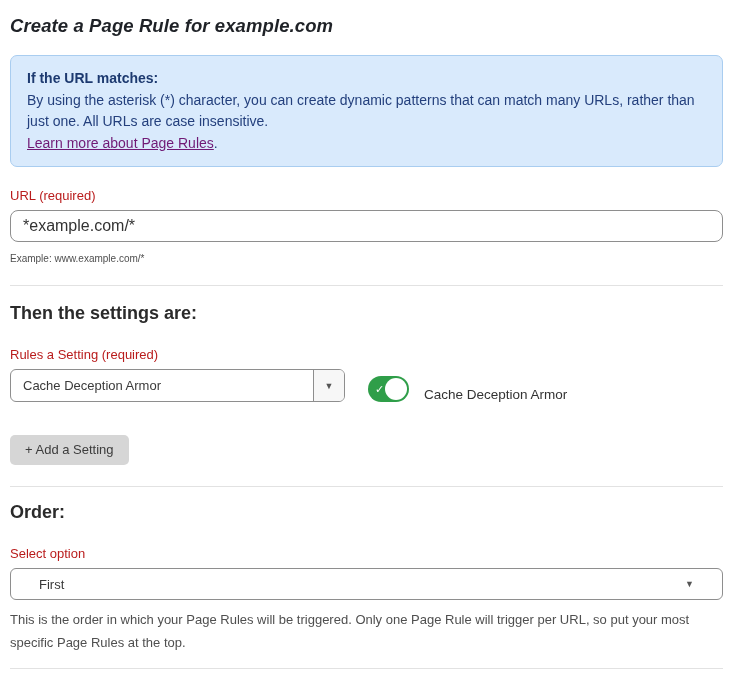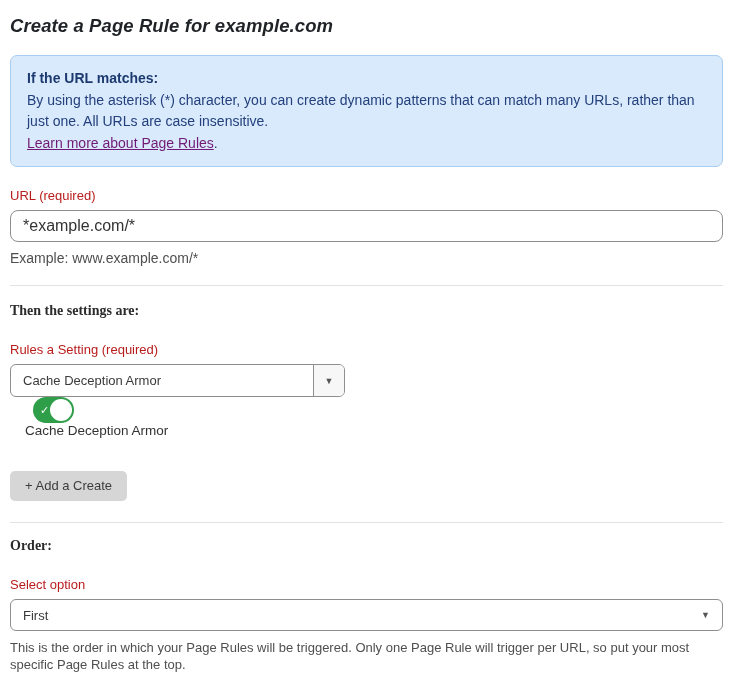--- a/index.html
+++ b/index.html
@@ -30,42 +30,42 @@
     font-size: 14px;
     line-height: 21.5px;
     color: #24407d;
     margin-bottom: 21px;
   }
   .info-box .info-heading { font-weight: 700; color: #1d3a70; }
   .info-box a.info-link { color: #701a75; text-decoration: underline; cursor: pointer; }
 
   
   .field-label { font-size: 13px; color: #b91c1c; margin-bottom: 7px; }
-  .helper-text { font-size: 14px; color: #4f4f4f; margin-top: 7px; line-height: 19px; }
+  .helper-text { font-size: 10px; color: #4f4f4f; margin-top: 7px; line-height: 19px; }
 
   
   .text-input {
     width: 100%;
     height: 32px;
     border: 1px solid #8e8e8e;
     border-radius: 8px;
     padding: 0 12px;
     font-size: 16px;
     color: #333;
     font-family: "Liberation Sans", "DejaVu Sans", sans-serif;
     background: #fff;
     outline: none;
   }
 
   .divider { border: none; border-top: 1px solid #e2e2e2; margin: 17px 0; }
 
-  .section-heading { font-size: 14px; font-weight: 700; color: #2b2b2b; margin: 12px 0 23px 0; font-family: Liberation Serif, serif; }
-
-  
-  .setting-row { display: flex; align-items: flex-start; flex-direction: column; }
+  .section-heading { font-size: 18px; font-weight: 700; color: #2b2b2b; margin: 12px 0 23px 0; }
+
+  
+  .setting-row { display: flex; align-items: flex-end; }
 
   .select-box {
     display: flex; align-items: stretch;
     border: 1px solid #8e8e8e;
     border-radius: 6px;
     background: #fff;
     height: 33px;
     overflow: hidden;
     cursor: pointer;
   }
@@ -127,29 +127,29 @@
   .add-setting-btn { margin-top: 33px; }
 
   
   .order-select {
     width: 100%;
     height: 32px;
     border: 1px solid #8e8e8e;
     border-radius: 6px;
     background: #fff;
     display: flex; align-items: center;
-    padding: 0 12px;
+    padding: 0 28px;
     font-size: 13px;
     color: #3a3a3a;
     cursor: pointer;
   }
   .order-select .order-value { flex: 1; }
   .order-select .order-arrow { font-size: 9px; color: #555; }
 
-  .order-help { font-size: 13px; color: #4f4f4f; line-height: 17px; margin-top: 8px; }
+  .order-help { font-size: 13px; color: #4f4f4f; line-height: 23px; margin-top: 8px; }
 
   .footer-row { display: flex; align-items: center; gap: 10px; margin-top: 19px; }
 </style>
 </head>
 <body>
 
 <div class="container">
 
   <h1 class="page-title">Create a Page Rule for example.com</h1>
 
@@ -176,21 +176,21 @@
           <span>▼</span>
         </div>
     </div>
     <div class="toggle">
       <span class="toggle-check">✓</span>
       <span class="toggle-knob"></span>
     </div>
     <div class="toggle-label">Cache Deception Armor</div>
   </div>
 
-  <button class="btn btn-gray add-setting-btn">+ Add a Create</button>
+  <button class="btn btn-gray add-setting-btn">+ Add a Setting</button>
 
   <hr class="divider" style="margin-top:21px; margin-bottom:15px;">
 
   <div class="section-heading" style="margin-top:0;">Order:</div>
 
   <div class="field-label">Select option</div>
 
   <div class="order-select">
     <span class="order-value">First</span>
     <span class="order-arrow">▼</span>

